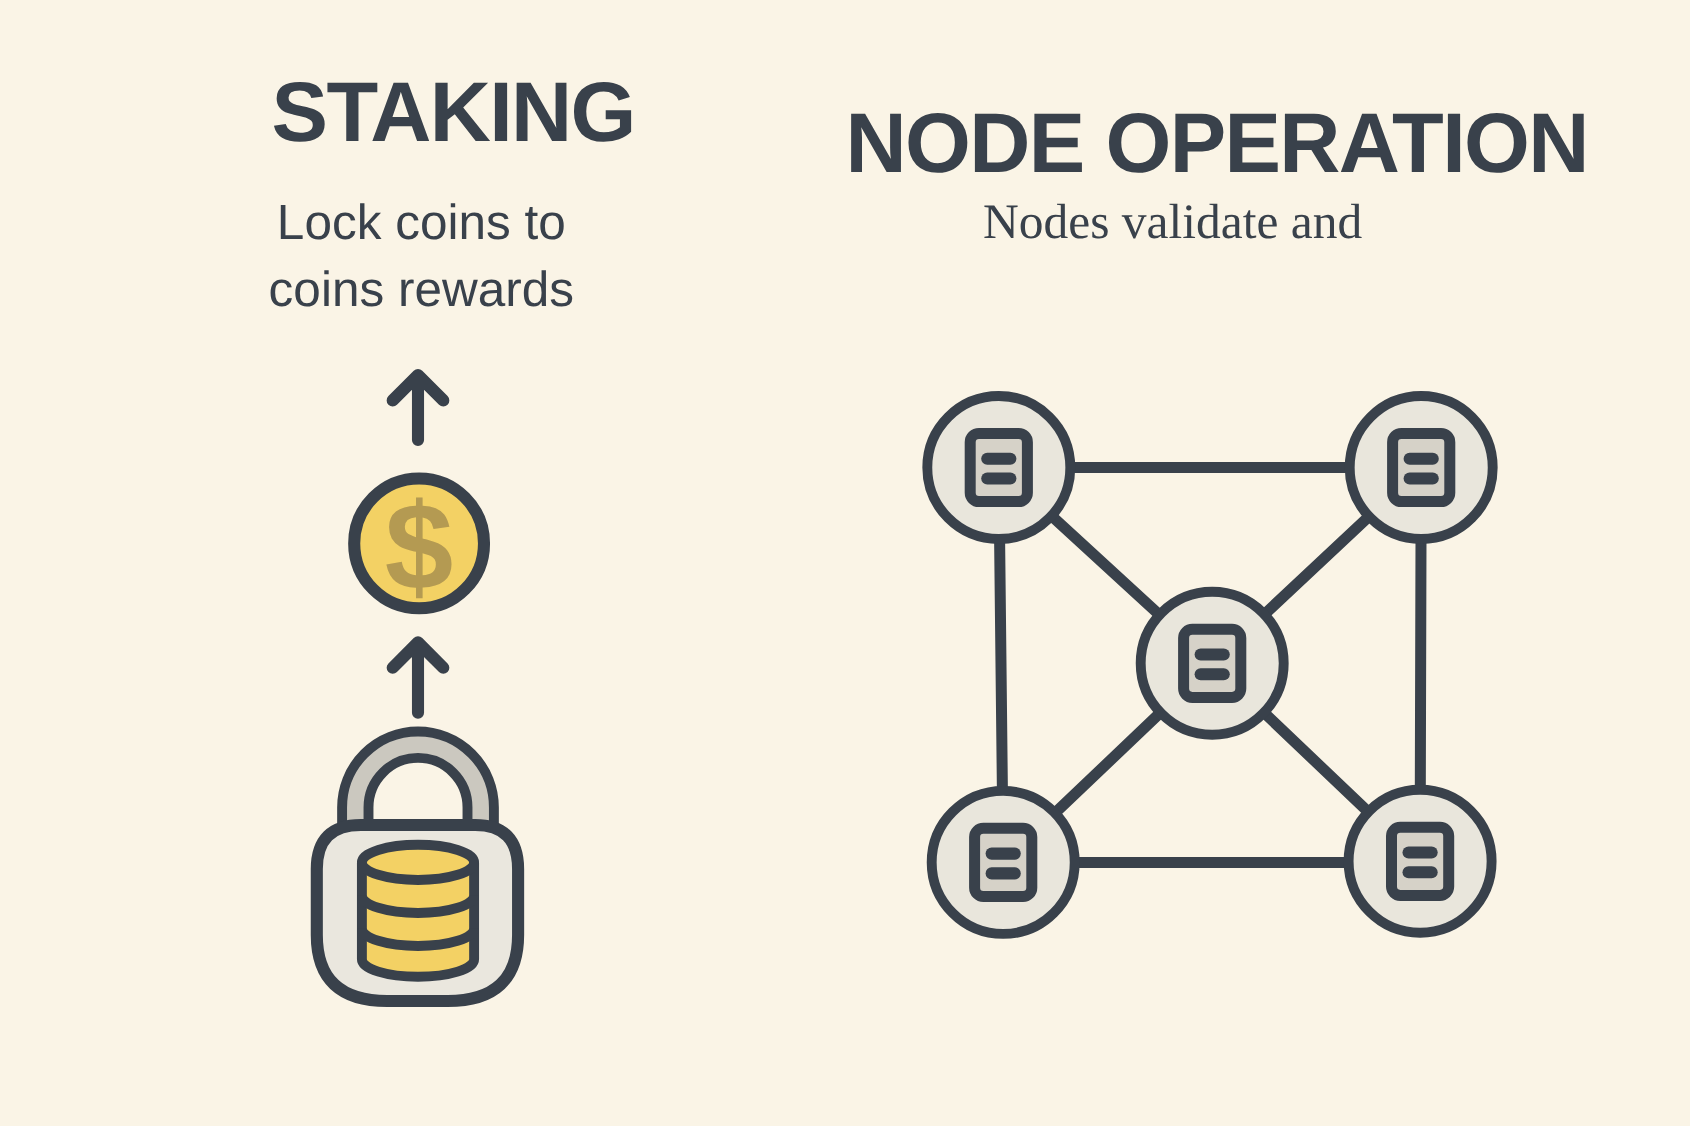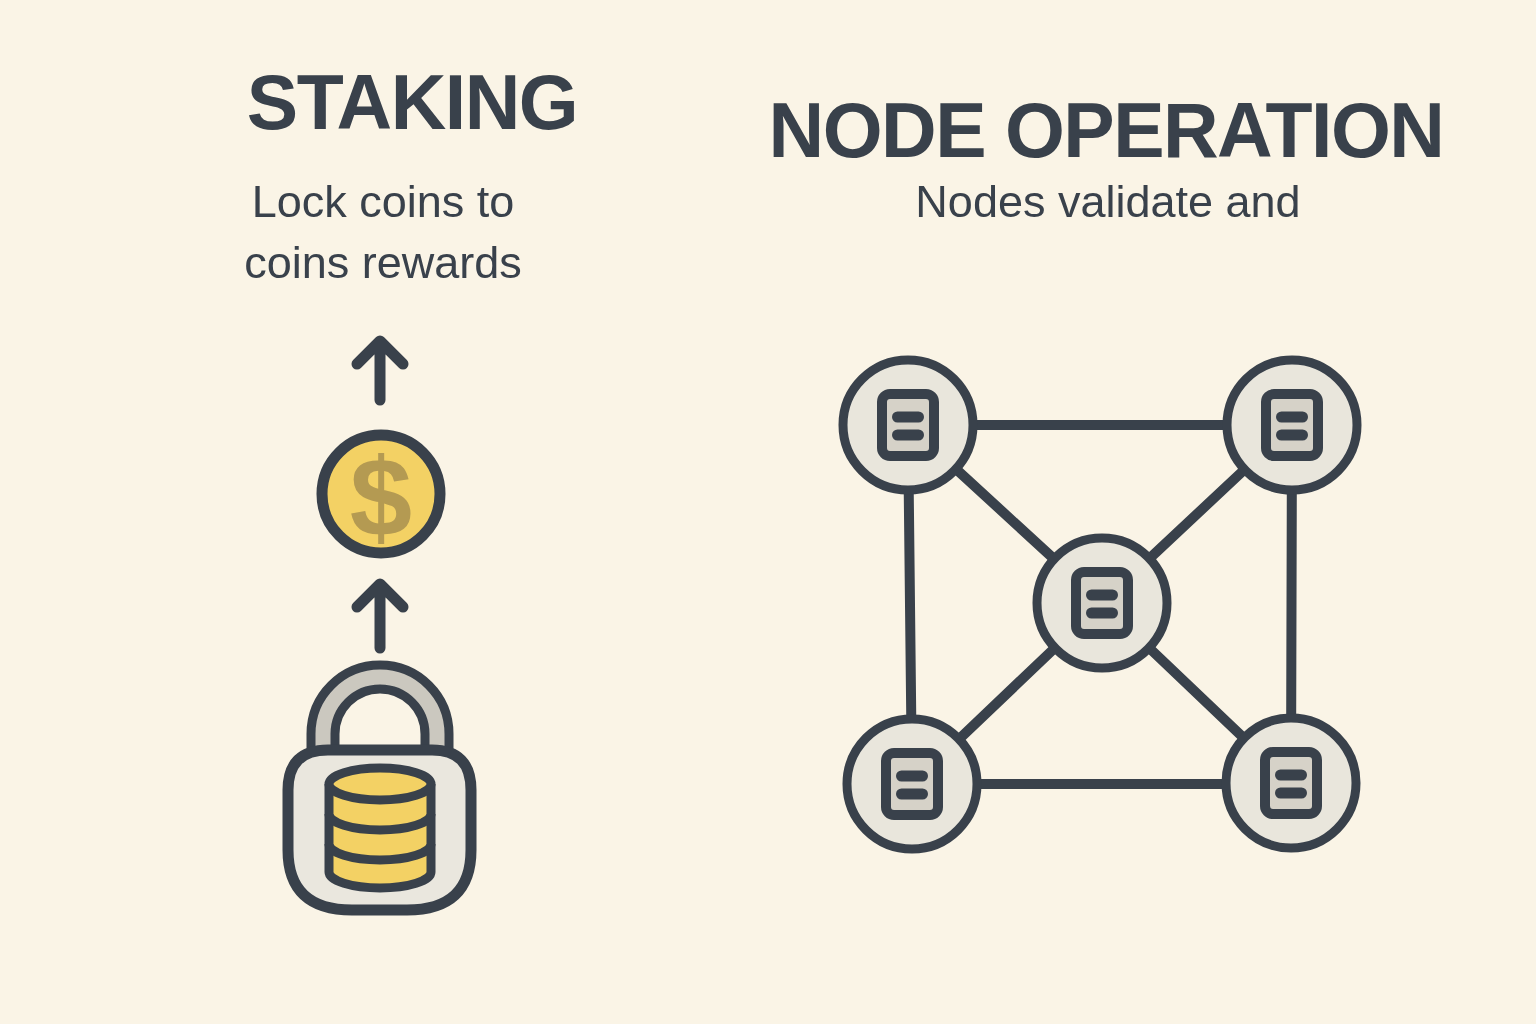--- a/index.html
+++ b/index.html
@@ -16,21 +16,21 @@
     font-size:77px;font-weight:bold;letter-spacing:-1.5px;
     line-height:1;white-space:nowrap;color:var(--ink);
   }
   .title-left{left:372px;margin-left:40px;}
   .title-right{left:1106px;margin-top:28px;}
   .subtitle{
     position:absolute;top:171px;transform:translateX(-50%);
     font-size:45px;line-height:61px;text-align:center;white-space:nowrap;color:var(--ink);
   }
   .subtitle-left{left:383px;}
-  .subtitle-right{left:1108px;}
+  .subtitle-right{left:1066px;font-family:Liberation Serif, serif;}
   svg.art{position:absolute;left:0;top:0;display:block;}
   .arrow{stroke:var(--ink);stroke-width:11;fill:none;stroke-linecap:round;stroke-linejoin:round;}
   .coin-circle{fill:var(--coin-fill);stroke:var(--ink);stroke-width:11;}
   .dollar{fill:var(--dollar);font-family:"Liberation Sans",sans-serif;font-weight:bold;font-size:112px;}
   .shackle-outer{stroke:var(--ink);stroke-width:33;fill:none;}
   .shackle-inner{stroke:var(--shackle);stroke-width:15;fill:none;}
   .lock-body{fill:var(--lock-fill);stroke:var(--ink);stroke-width:11;}
   .coin-stack{fill:var(--coin-fill);stroke:var(--ink);stroke-width:9;stroke-linejoin:round;}
   .coin-line{fill:none;stroke:var(--ink);stroke-width:9;}
   .edge{stroke:var(--ink);stroke-width:10;fill:none;}

